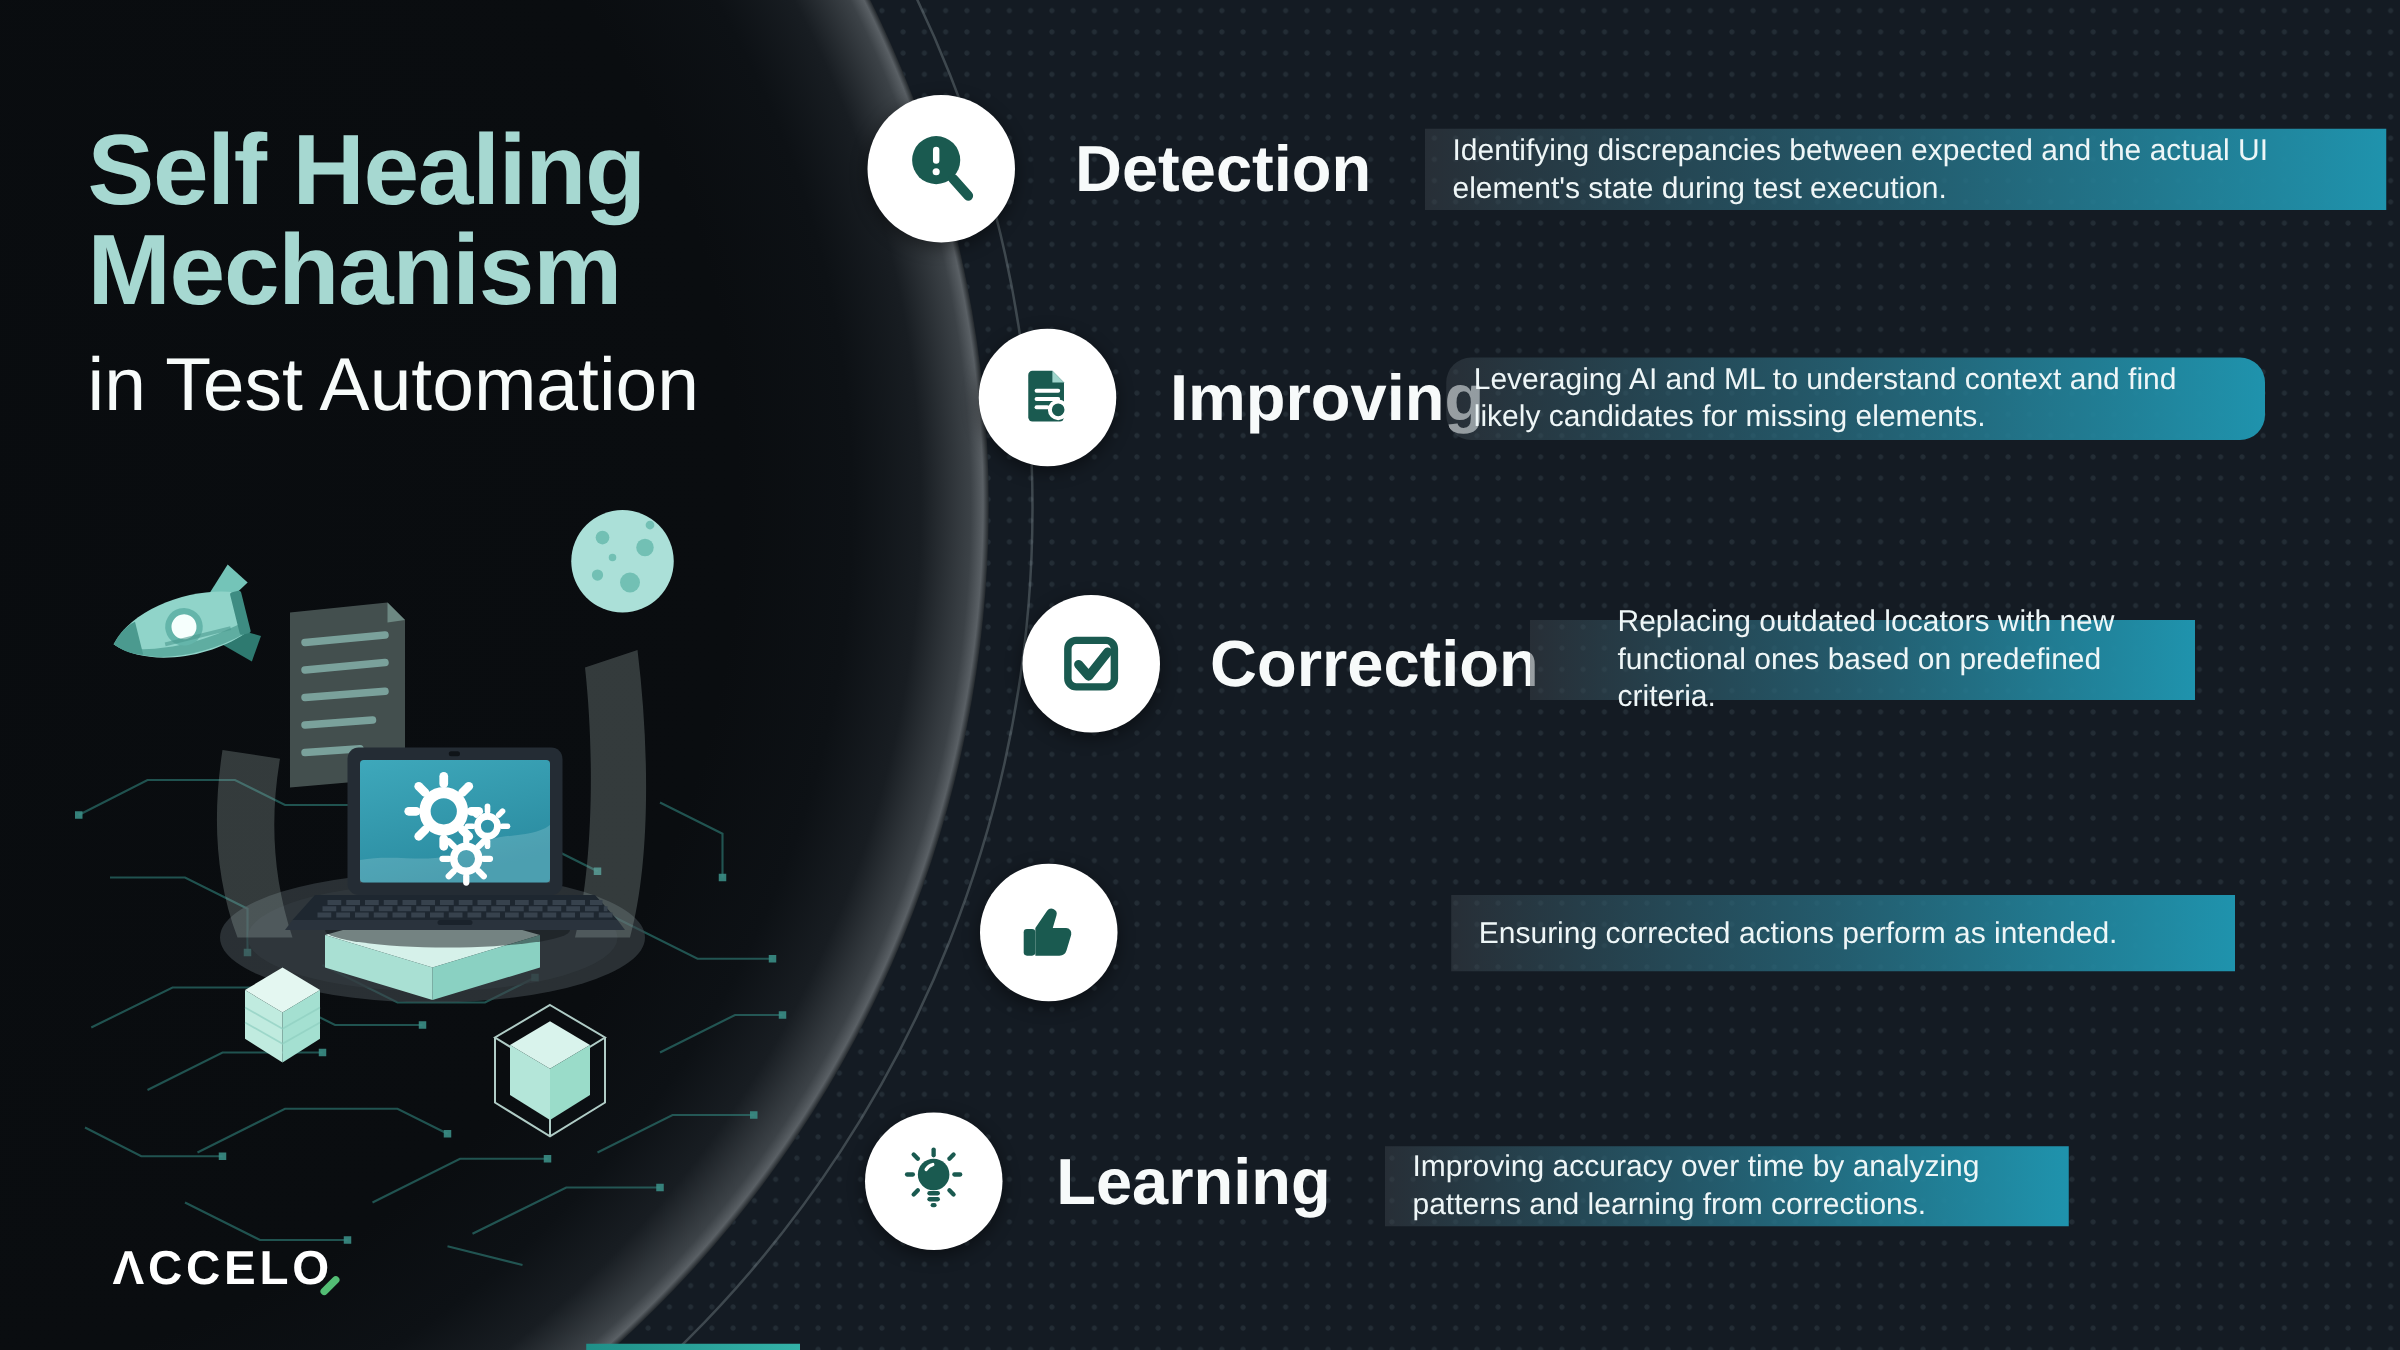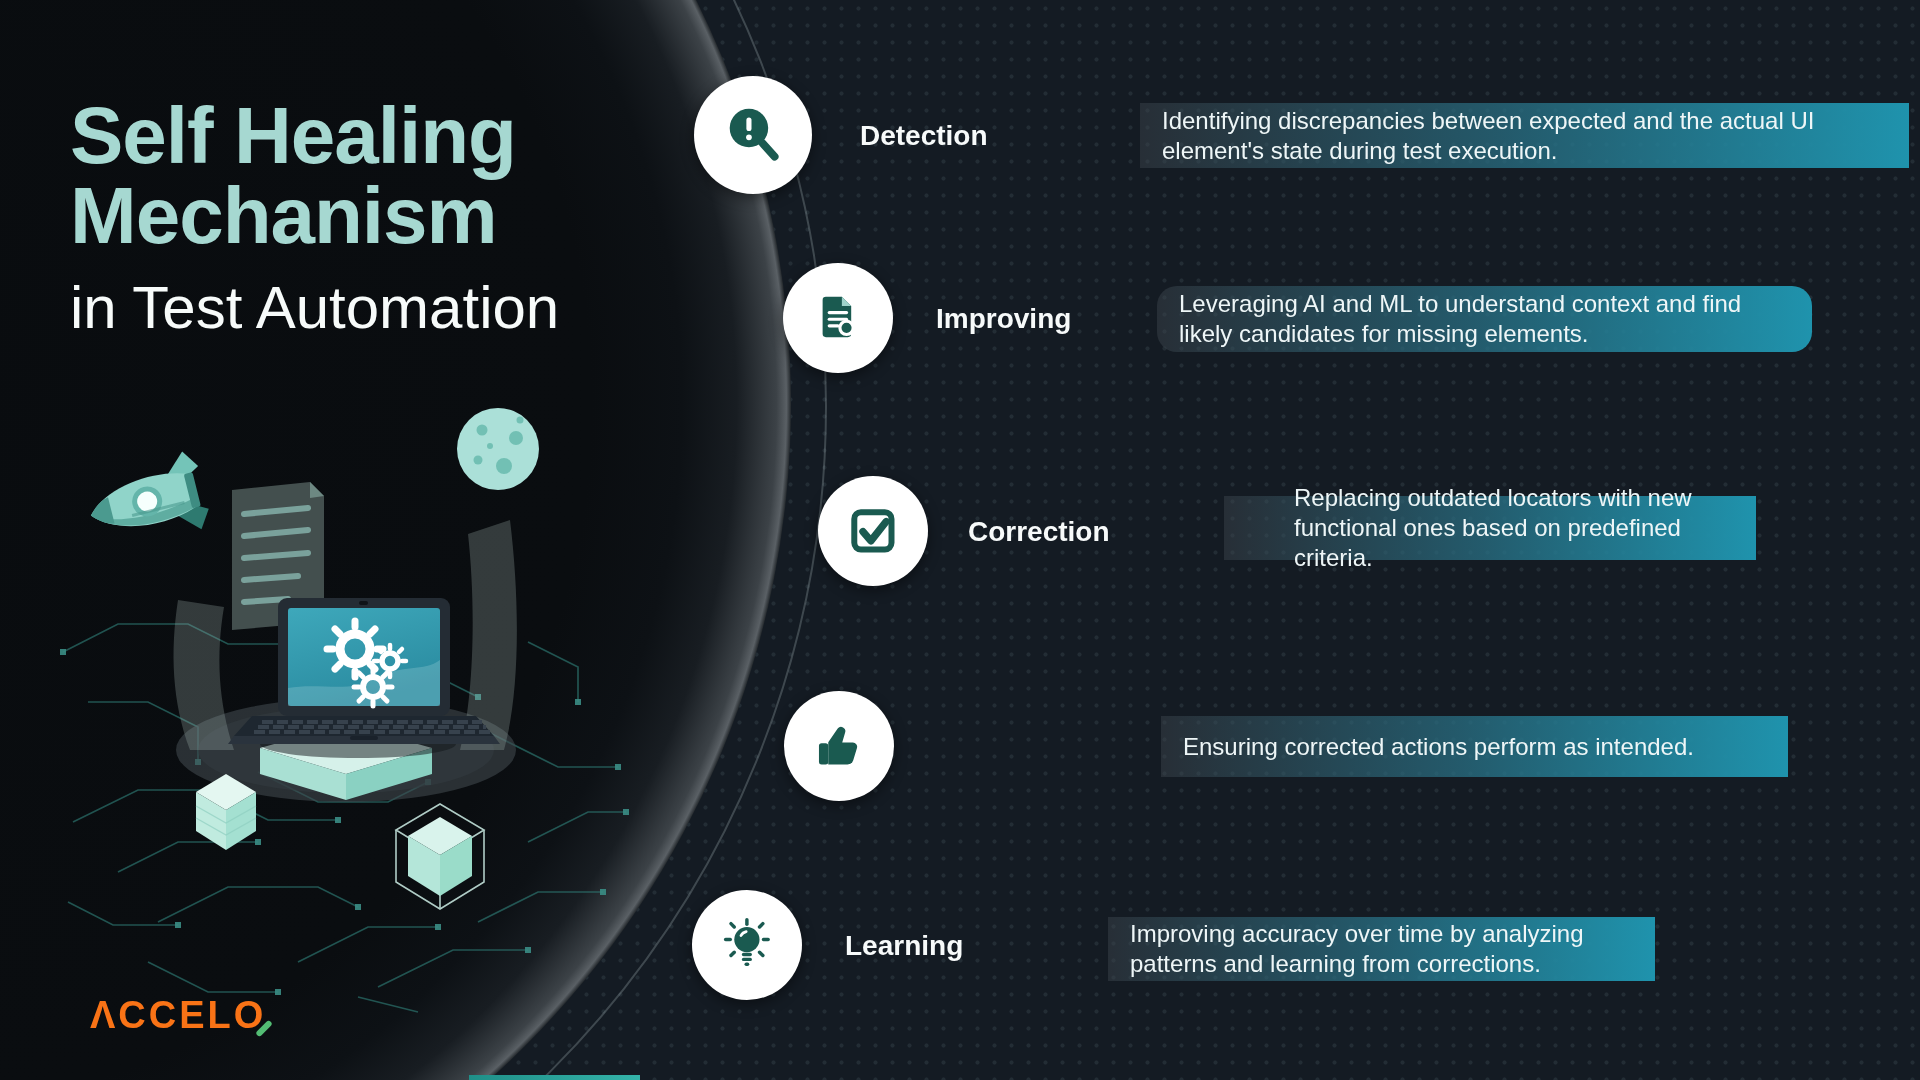--- a/index.html
+++ b/index.html
@@ -43,21 +43,21 @@
   
   .step{position:absolute;inset:0;pointer-events:none;z-index:6;}
   .icon-circle{
     position:absolute;background:#ffffff;border-radius:50%;
     display:flex;align-items:center;justify-content:center;
     box-shadow:0 4px 14px rgba(0,0,0,0.45);
   }
   .icon-circle svg{width:58%;height:58%;}
   .step-label{
     position:absolute;transform:translateY(-50%);
-    font-size:28px;font-weight:700;color:#f7fafa;white-space:nowrap;
+    font-size:52px;font-weight:700;color:#f7fafa;white-space:nowrap;
   }
   .step-box{
     position:absolute;display:flex;align-items:center;
     background:linear-gradient(90deg, rgba(58,66,74,0.50) 0%, rgba(40,108,128,0.78) 48%, #1f93ad 100%);
   }
   .step-desc{
     margin:0;padding:0 22px;font-size:24px;line-height:30px;color:#eef6f7;font-weight:400;
   }
 
   .s1 .icon-circle{left:694px;top:76px;width:118px;height:118px;}
@@ -79,21 +79,21 @@
   .s5 .icon-circle{left:692px;top:890px;width:110px;height:110px;}
   .s5 .step-label{left:845px;top:946px;}
   .s5 .step-box{left:1108px;top:917px;width:547px;height:64px;}
 
   
   .illu{position:absolute;left:58px;top:402px;width:575px;height:625px;z-index:4;}
 
   
   .logo{
     position:absolute;left:90px;top:994px;z-index:7;
-    font-size:38px;font-weight:700;color:#f97316;letter-spacing:3px;white-space:nowrap;
+    font-size:38px;font-weight:700;color:#ffffff;letter-spacing:3px;white-space:nowrap;
   }
   .logo-q{position:relative;display:inline-block;}
   .q-tail{
     position:absolute;right:-1px;bottom:-1px;width:6px;height:19px;border-radius:3px;
     background:#53bd74;transform:rotate(45deg);transform-origin:center;display:block;
   }
 
   .bottom-accent{
     position:absolute;left:469px;top:1075px;width:171px;height:5px;z-index:8;
     background:linear-gradient(90deg,#1f8f88,#34b3a9);

